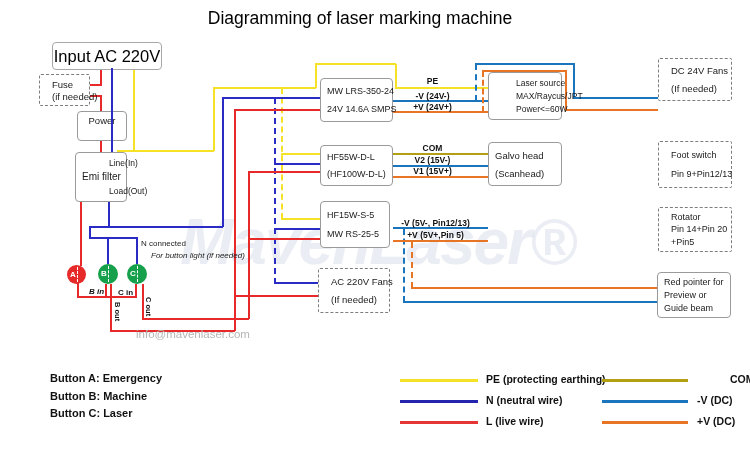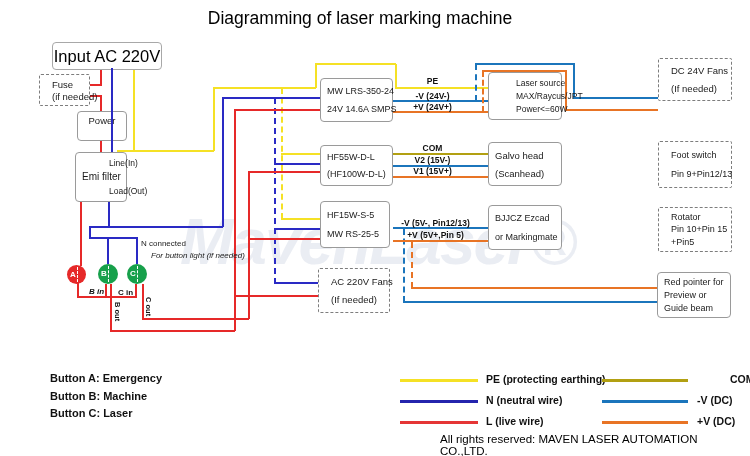--- a/index.html
+++ b/index.html
@@ -38,20 +38,21 @@
               border:1px solid #a8a8a8;border-radius:4px;z-index:2;display:flex;align-items:center;
               justify-content:center;font-size:16.5px;color:#000;}
 </style>
 </head>
 <body>
 
 <div id="stage">
 
   <div id="watermark">MavenLaser®</div>
   <div id="title">Diagramming of laser marking machine</div>
+  <div id="wm-email">info@mavenlaser.com</div>
 
   <div id="wires">
       <div class="wire" style="left: 133px; top: 68px; height: 83px; width: 2px; background: rgb(245, 225, 37);"></div>
       <div class="wire" style="left: 117px; top: 150px; width: 97px; height: 2px; background: rgb(245, 225, 37);"></div>
       <div class="wire" style="left: 213px; top: 88px; height: 63px; width: 2px; background: rgb(245, 225, 37);"></div>
       <div class="wire" style="left: 213px; top: 87px; width: 103px; height: 2px; background: rgb(245, 225, 37);"></div>
       <div class="wire" style="left: 315px; top: 64px; height: 24px; width: 2px; background: rgb(245, 225, 37);"></div>
       <div class="wire" style="left: 315px; top: 63px; width: 81px; height: 2px; background: rgb(245, 225, 37);"></div>
       <div class="wire" style="left: 395px; top: 64px; height: 24px; width: 2px; background: rgb(245, 225, 37);"></div>
       <div class="wire" style="left: 395px; top: 87px; width: 93px; height: 2px; background: rgb(245, 225, 37);"></div>
@@ -147,36 +148,32 @@
 
   <div class="node f85" style="left:488px;top:72px;width:74px;height:48px;">
     <div>Laser source</div>
     <div>MAX/Raycus/JPT</div>
     <div>Power&lt;=60W</div>
   </div>
   <div class="node f95" style="left:488px;top:142px;width:74px;height:44px;">
     <div>Galvo head</div>
     <div>(Scanhead)</div>
   </div>
-  <div class="node f9" style="left:488px;top:205px;width:74px;height:45px;">
-    <div>BJJCZ Ezcad</div>
-    <div>or Markingmate</div>
-  </div>
 
   <div class="node dashed f95" style="left:658px;top:58px;width:74px;height:43px;">
     <div>DC 24V  Fans</div>
     <div>(If needed)</div>
   </div>
   <div class="node dashed f9" style="left:658px;top:141px;width:74px;height:47px;">
     <div>Foot switch</div>
     <div>Pin 9+Pin12/13</div>
   </div>
   <div class="node dashed f9" style="left:658px;top:207px;width:74px;height:45px;">
     <div>Rotator</div>
-    <div>Pin 10+Pin 15</div>
+    <div>Pin 14+Pin 20</div>
     <div>+Pin5</div>
   </div>
   <div class="node f9" style="left:657px;top:272px;width:74px;height:46px;">
     <div>Red pointer for</div>
     <div>Preview or</div>
     <div>Guide beam</div>
   </div>
 
   <div class="wlabel" style="left:385px;top:76px;width:95px;">PE</div>
   <div class="wlabel" style="left:385px;top:91px;width:95px;">-V (24V-)</div>
@@ -219,14 +216,13 @@
       <div class="legend-line" style="left: 400px; top: 421px; width: 78px; background: rgb(229, 53, 53);"></div>
       <div class="legend-label" style="left: 486px; top: 415px;">L (live wire)</div>
       <div class="legend-line" style="left: 602px; top: 379px; width: 86px; background: rgb(178, 160, 18);"></div>
       <div class="legend-label" style="left: 730px; top: 373px;">COM (DC)</div>
       <div class="legend-line" style="left: 602px; top: 400px; width: 86px; background: rgb(27, 117, 188);"></div>
       <div class="legend-label" style="left: 697px; top: 394px;">-V (DC)</div>
       <div class="legend-line" style="left: 602px; top: 421px; width: 86px; background: rgb(232, 116, 37);"></div>
       <div class="legend-label" style="left: 697px; top: 415px;">+V (DC)</div>
     </div>
 
-  <div id="footer">All rights reserved: MAVEN LASER AUTOMATION CO.,LTD.</div>
 </div>
 
 </body></html>

